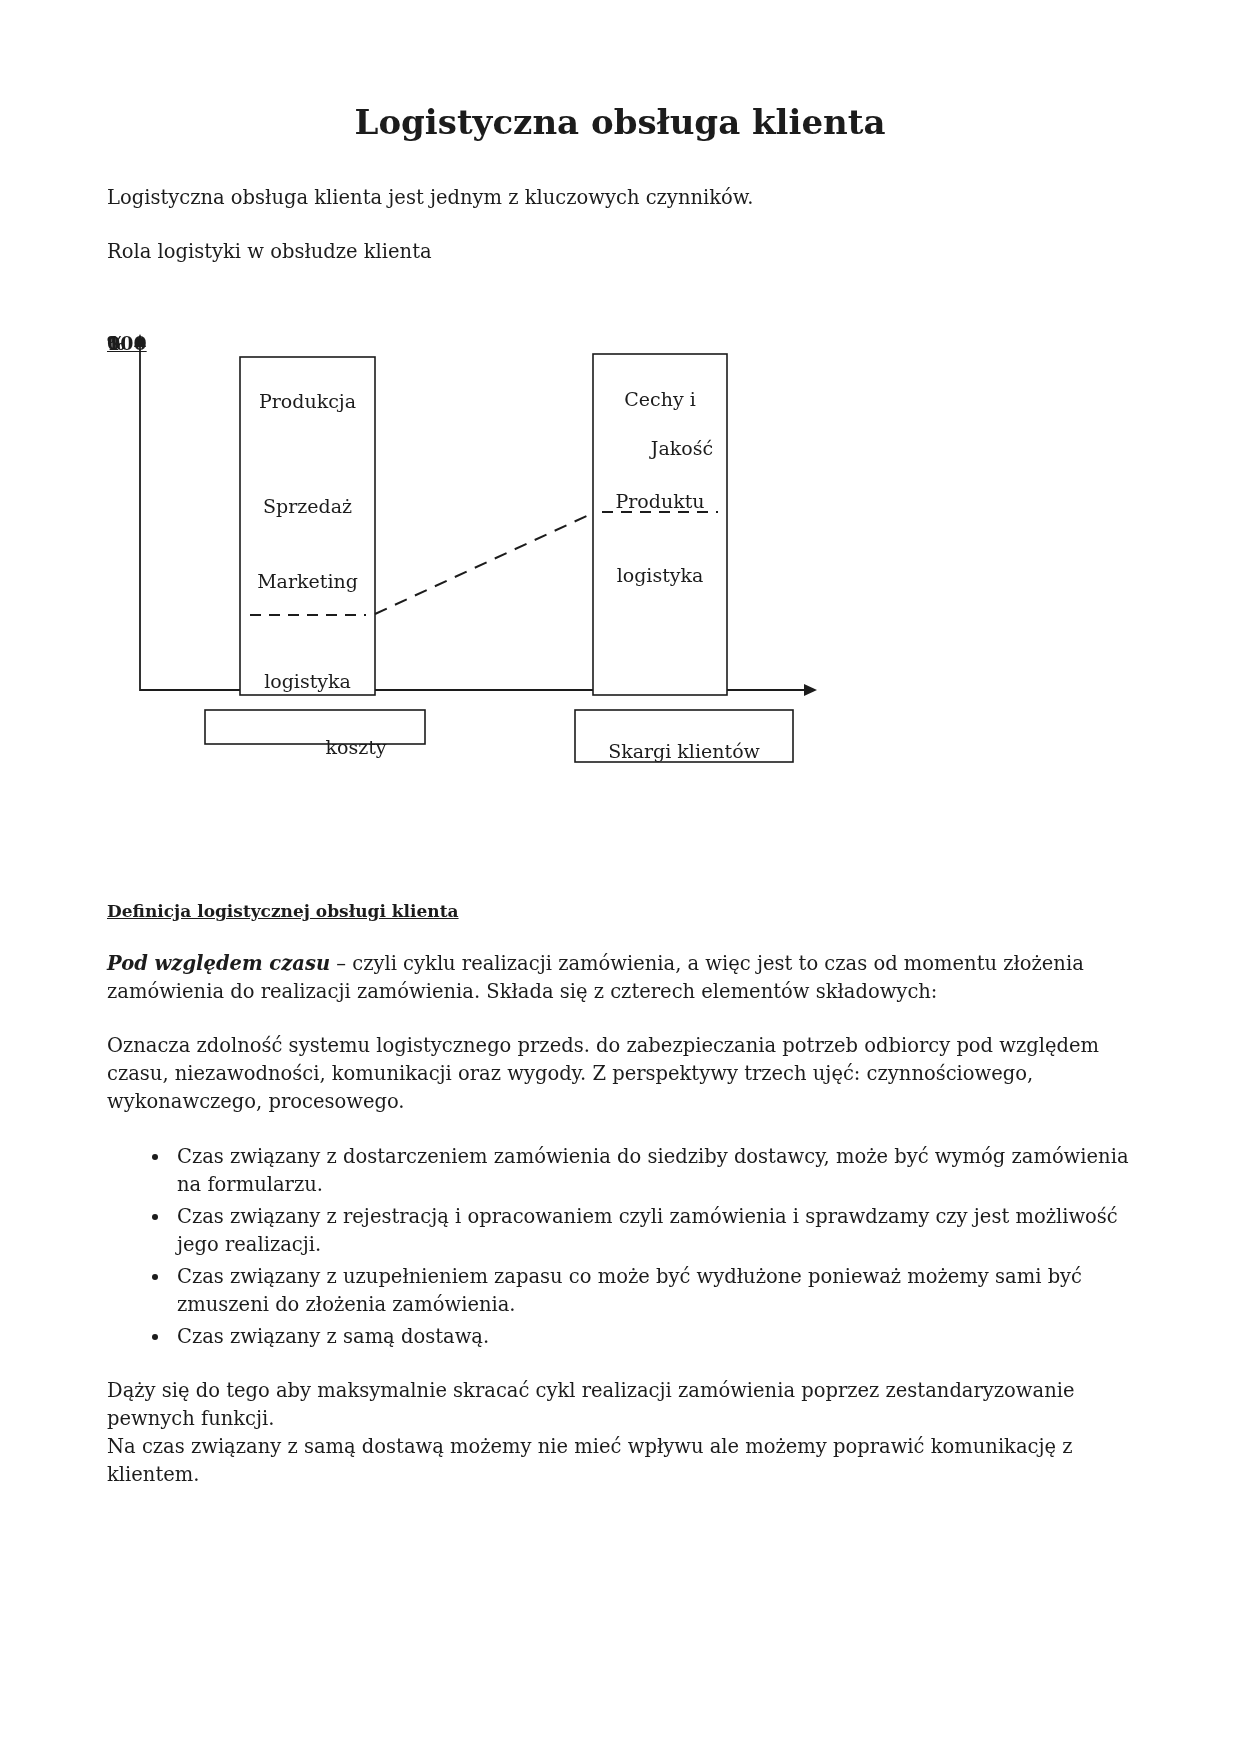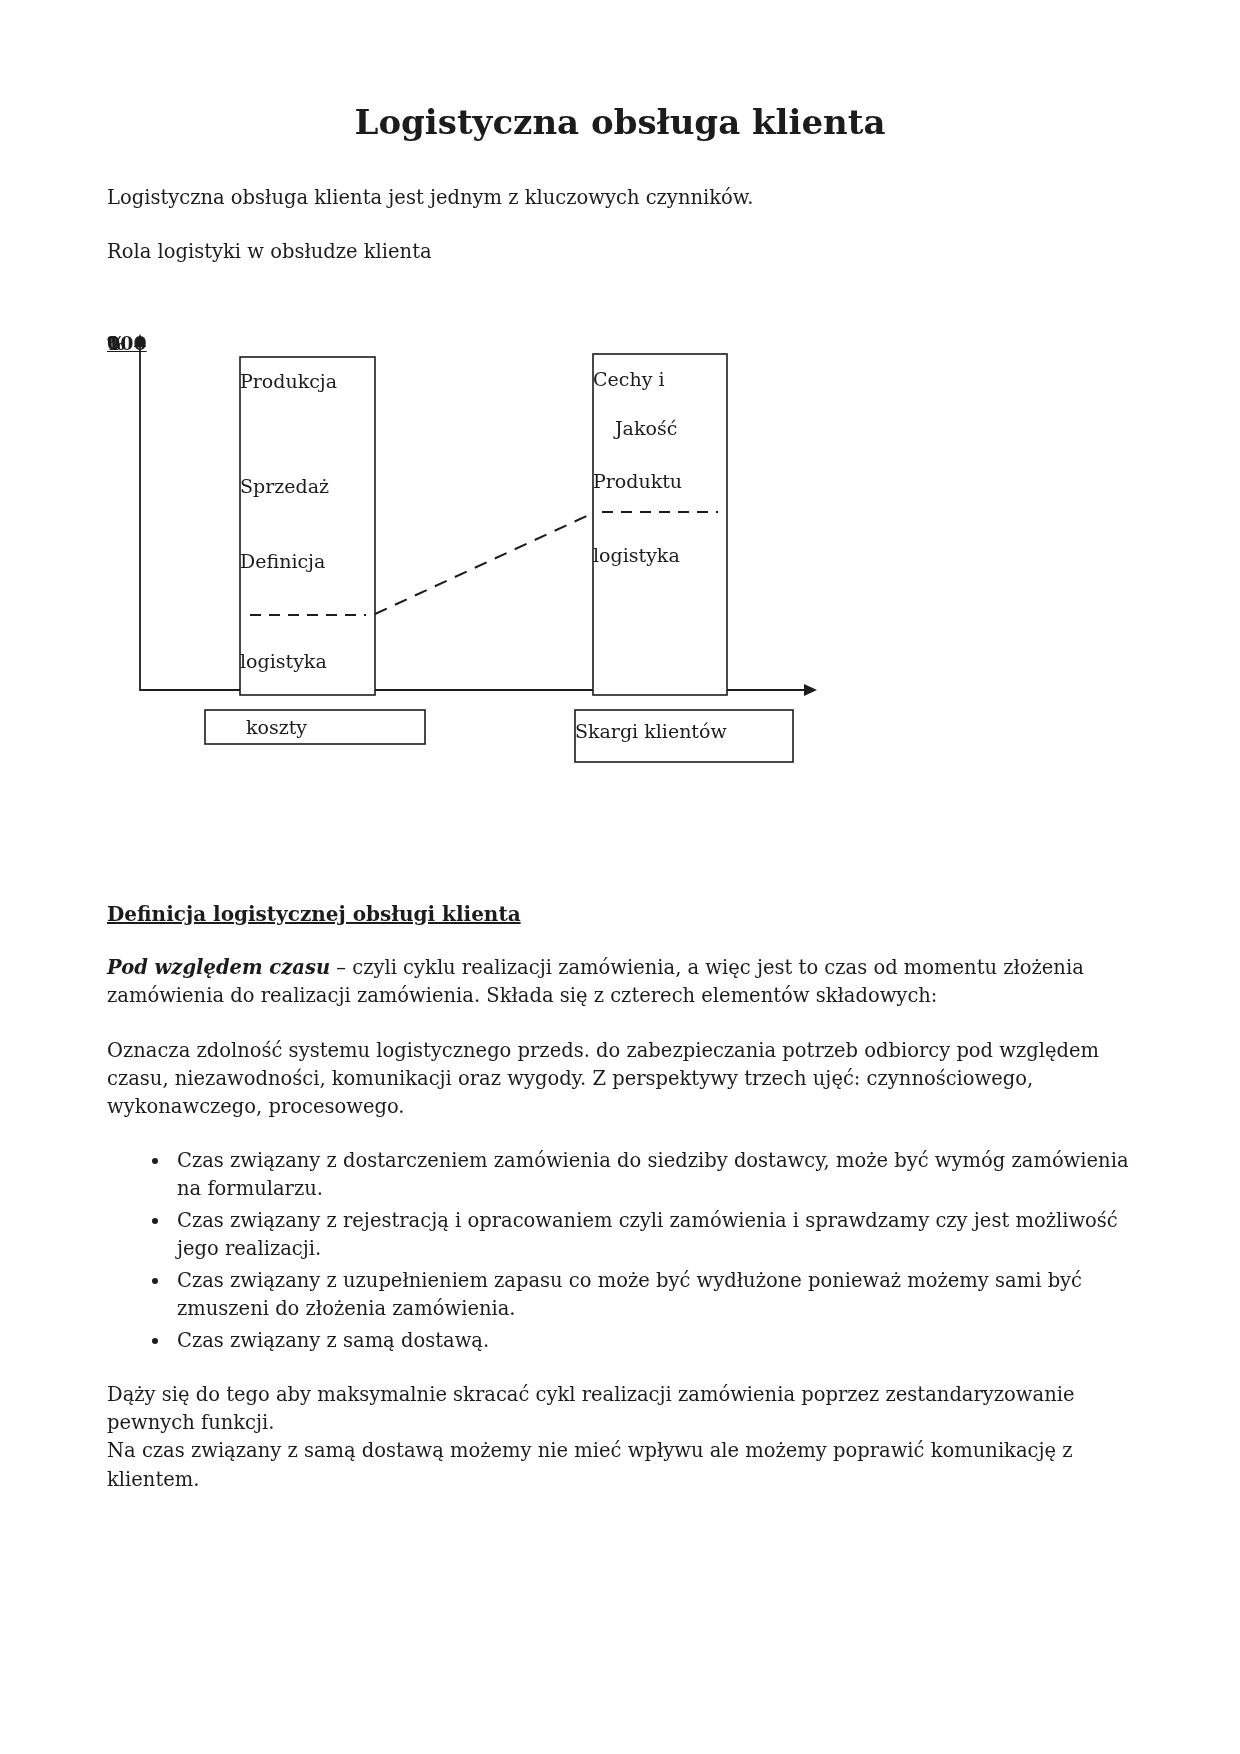--- a/index.html
+++ b/index.html
@@ -34,25 +34,25 @@
     margin: 64px 0 100px 0;
   }
   .diagram svg { position: absolute; left: 0; top: 0; }
   .dg-label {
     position: absolute;
     font-size: 19px;
     white-space: nowrap;
     color: #1c1c1c;
   }
   .dg-axis-num { font-weight: bold; text-decoration: underline; }
-  .dg-center { white-space: normal; }
+  .dg-center { text-align: center; white-space: normal; margin-top: 20px; }
 
   h2.def-heading {
     margin: 0 0 26px 0;
-    font-size: 20px;
+    font-size: 17px;
     font-weight: bold;
     text-decoration: underline;
     line-height: 1.4;
   }
   ul.time-list {
     margin: 0 0 26px 0;
     padding-left: 64px;
   }
   ul.time-list li { margin-bottom: 4px; padding-left: 6px; }
   .closing-par span { display: block; }
@@ -86,21 +86,21 @@
       <rect x="98" y="380" width="220" height="34" fill="#ffffff" stroke="#1c1c1c" stroke-width="1.6"></rect>
       <rect x="468" y="380" width="218" height="52" fill="#ffffff" stroke="#1c1c1c" stroke-width="1.6"></rect>
     </svg>
 
     <div class="dg-label dg-axis-num" style="left:0; top:4;">%</div>
     <div class="dg-label dg-axis-num" style="left:0; top:52;">100</div>
     <div class="dg-label dg-axis-num" style="left:2; top:342;">0</div>
 
     <div class="dg-label dg-center" style="left:133; left:133px; top:38px; width:135px;">Produkcja</div>
     <div class="dg-label dg-center" style="left:133px; top:143px; width:135px;">Sprzedaż</div>
-    <div class="dg-label dg-center" style="left:133px; top:218px; width:135px;">Definicja</div>
+    <div class="dg-label dg-center" style="left:133px; top:218px; width:135px;">Marketing</div>
     <div class="dg-label dg-center" style="left:133px; top:318px; width:135px;">logistyka</div>
 
     <div class="dg-label dg-center" style="left:486px; top:36px; width:134px;">Cechy i</div>
     <div class="dg-label dg-center" style="left:486px; top:85px; width:134px;padding-left:22px;">Jakość</div>
     <div class="dg-label dg-center" style="left:486px; top:138px; width:134px;">Produktu</div>
     <div class="dg-label dg-center" style="left:486px; top:212px; width:134px;">logistyka</div>
 
     <div class="dg-label dg-center" style="left:98px; top:384px; width:220px;padding-left:41px;">koszty</div>
     <div class="dg-label dg-center" style="left:468px; top:388px; width:218px;">Skargi klientów</div>
   </div>

